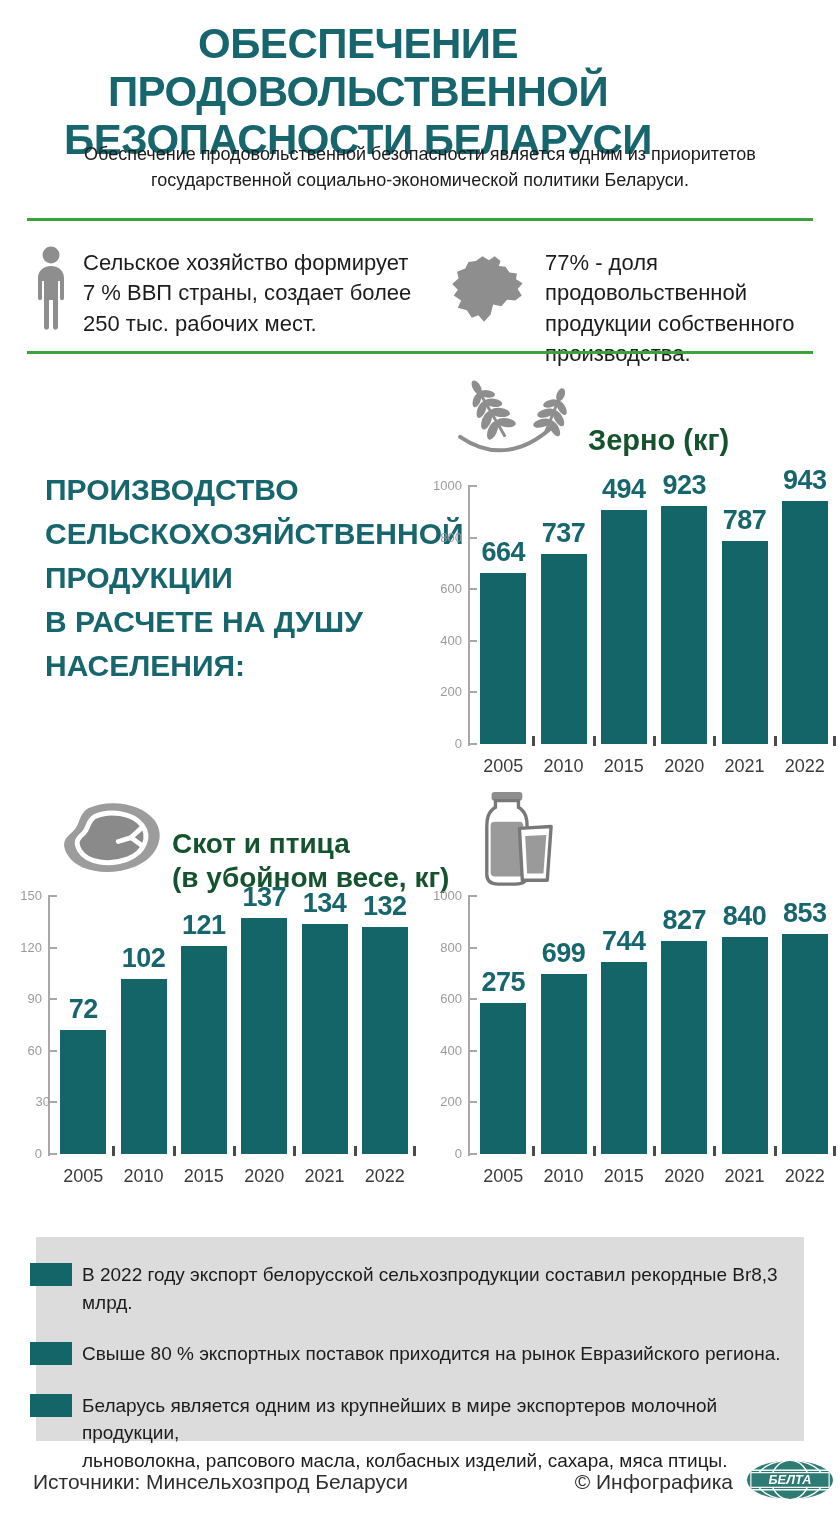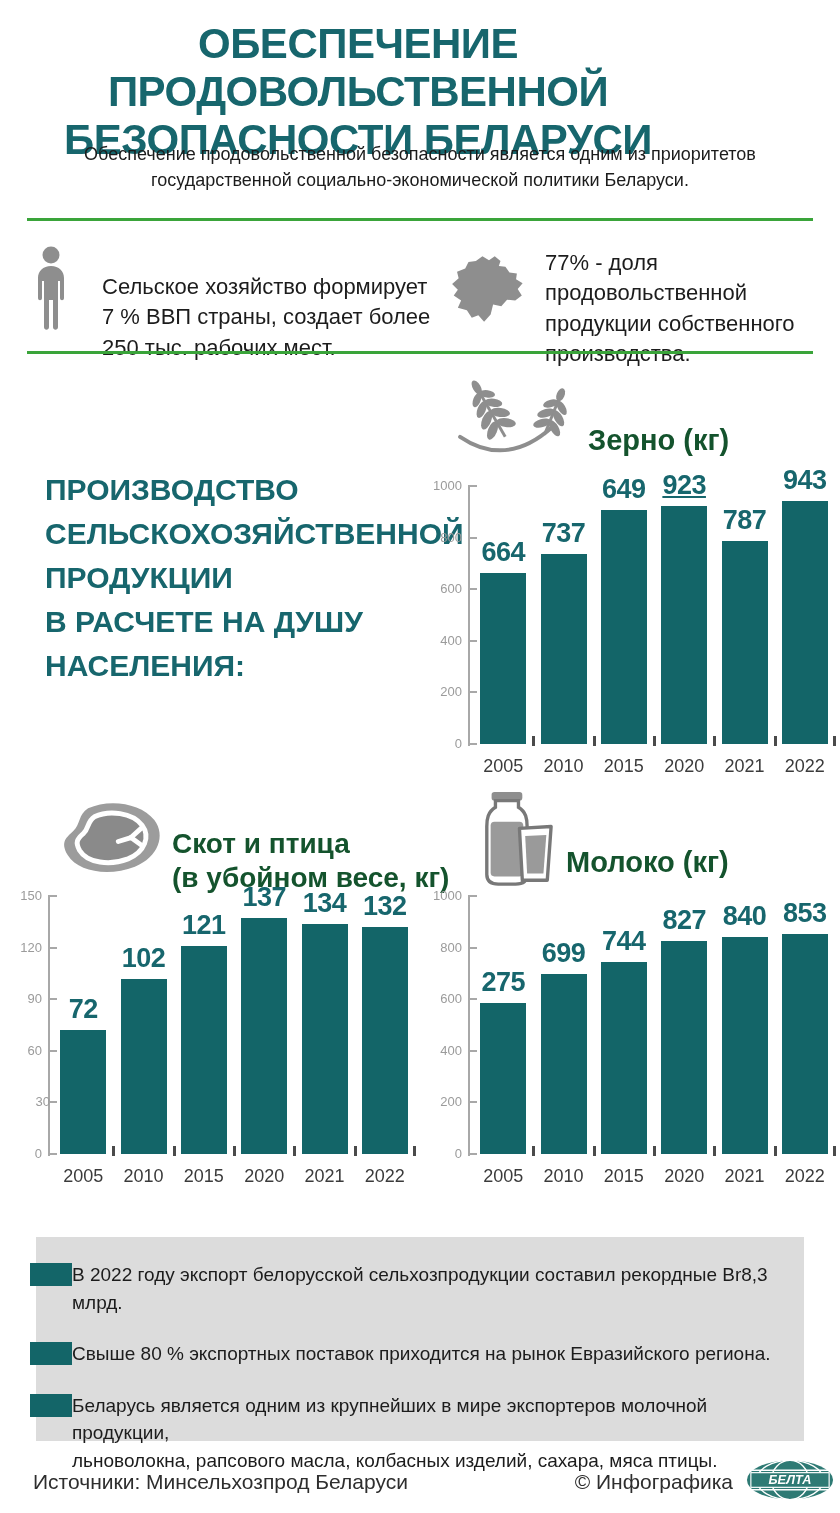--- a/index.html
+++ b/index.html
@@ -30,21 +30,21 @@
   .cb-el{position:absolute;}
   .ytick-label{font-size:13px;color:#9b9b9b;text-align:right;}
   .bar-value{font-size:27px;font-weight:bold;color:#17666d;text-align:center;letter-spacing:-.5px;}
   .year-label{font-size:18px;color:#3b3b3b;text-align:center;}
 
   
   .export-block{position:absolute;left:36px;top:1237px;width:768px;height:204px;
                 background:#dcdcdc;padding-top:26px;box-sizing:border-box;}
   .export-row{display:flex;align-items:flex-start;margin-bottom:26px;}
   .bullet{width:42px;height:23px;margin-left:-6px;background:#136568;flex:0 0 auto;}
-  .export-text{margin-left:0;margin-top:-2px;font-size:19px;line-height:1.45;color:#1c1c1c;width:710px;}
+  .export-text{margin-left:10px;margin-top:-2px;font-size:19px;line-height:1.45;color:#1c1c1c;width:710px;}
 
   
   .footer{position:absolute;top:1458px;left:33px;width:802px;height:48px;
           display:flex;align-items:center;}
   .footer-sources{font-size:21px;color:#2e2e2e;}
   .footer-right{margin-left:auto;display:flex;align-items:center;}
   .footer-credit{font-size:21px;color:#2e2e2e;margin-right:12px;}
 </style>
 </head>
 <body>
@@ -55,21 +55,21 @@
   <div class="subtitle">Обеспечение продовольственной безопасности является одним из приоритетов<br>государственной социально-экономической политики Беларуси.</div>
 
   <div class="divider divider1"></div>
 
   <div class="fact-icon" style="left:33px;top:246px;">
     <svg width="36" height="88" viewBox="0 0 36 88" fill="#8e8e8e" xmlns="http://www.w3.org/2000/svg">
       <circle cx="18" cy="9" r="8.5"></circle>
       <path d="M18 20 c-8 0 -13 5 -13 12 v20 c0 3 4 3 4 0 v-17 h2 v46 c0 3.5 5 3.5 5 0 v-27 h4 v27 c0 3.5 5 3.5 5 0 v-46 h2 v17 c0 3 4 3 4 0 v-20 c0 -7 -5 -12 -13 -12 z"></path>
     </svg>
   </div>
-  <div class="fact-text" style="left:102px;top:248px;width:345px;margin-top:24px;">Сельское хозяйство формирует<br>7 % ВВП страны, создает более<br>250 тыс. рабочих мест.</div>
+  <div class="fact-text" style="left:83px;top:248px;width:345px;">Сельское хозяйство формирует<br>7 % ВВП страны, создает более<br>250 тыс. рабочих мест.</div>
 
   <div class="fact-icon" style="left:448px;top:252px;">
     <svg width="82" height="74" viewBox="0 0 100 88" fill="#8e8e8e" xmlns="http://www.w3.org/2000/svg">
       <path d="M34 10 L42 4 L50 9 L57 4 L64 10 L62 16 L70 17 L75 24 L84 25 L83 32 L91 37 L85 44 L90 52 L82 58 L72 57 L65 65 L55 63 L52 75 L44 84 L37 76 L29 79 L23 70 L12 67 L16 58 L7 52 L12 45 L5 38 L13 31 L11 23 L21 19 L25 11 Z"></path>
     </svg>
   </div>
   <div class="fact-text" style="left:545px;top:248px;width:280px;">77% - доля продовольственной<br>продукции собственного<br>производства.</div>
 
   <div class="divider divider2"></div>
 
@@ -120,25 +120,25 @@
       <div class="cb-el " style="left: 38px; top: 9px; width: 9px; height: 2px; background: rgb(168, 168, 168);"></div>
       <div class="cb-el ytick-label" style="left: 0px; top: 2px; width: 32px;">1000</div>
       <div class="cb-el " style="left: 50.1667px; top: 97px; width: 46px; height: 171px; background: rgb(19, 101, 104);"></div>
       <div class="cb-el bar-value" style="left: 28.1667px; top: 61px; width: 90px;">664</div>
       <div class="cb-el year-label" style="left: 28.1667px; top: 280px; width: 90px;">2005</div>
       <div class="cb-el " style="left: 110.5px; top: 78px; width: 46px; height: 190px; background: rgb(19, 101, 104);"></div>
       <div class="cb-el bar-value" style="left: 88.5px; top: 42px; width: 90px;">737</div>
       <div class="cb-el year-label" style="left: 88.5px; top: 280px; width: 90px;">2010</div>
       <div class="cb-el " style="left: 102.333px; top: 260px; width: 3px; height: 10px; background: rgb(74, 74, 74);"></div>
       <div class="cb-el " style="left: 170.833px; top: 34px; width: 46px; height: 234px; background: rgb(19, 101, 104);"></div>
-      <div class="cb-el bar-value" style="left: 148.833px; top: -2px; width: 90px;">649</div>
+      <div class="cb-el bar-value" style="left: 148.833px; top: -2px; width: 90px;">494</div>
       <div class="cb-el year-label" style="left: 148.833px; top: 280px; width: 90px;">2015</div>
       <div class="cb-el " style="left: 162.667px; top: 260px; width: 3px; height: 10px; background: rgb(74, 74, 74);"></div>
       <div class="cb-el " style="left: 231.167px; top: 30px; width: 46px; height: 238px; background: rgb(19, 101, 104);"></div>
-      <div class="cb-el bar-value" style="left: 209.167px; top: -6px; width: 90px; text-decoration: underline;">923</div>
+      <div class="cb-el bar-value" style="left: 209.167px; top: -6px; width: 90px;">923</div>
       <div class="cb-el year-label" style="left: 209.167px; top: 280px; width: 90px;">2020</div>
       <div class="cb-el " style="left: 223px; top: 260px; width: 3px; height: 10px; background: rgb(74, 74, 74);"></div>
       <div class="cb-el " style="left: 291.5px; top: 65px; width: 46px; height: 203px; background: rgb(19, 101, 104);"></div>
       <div class="cb-el bar-value" style="left: 269.5px; top: 29px; width: 90px;">787</div>
       <div class="cb-el year-label" style="left: 269.5px; top: 280px; width: 90px;">2021</div>
       <div class="cb-el " style="left: 283.333px; top: 260px; width: 3px; height: 10px; background: rgb(74, 74, 74);"></div>
       <div class="cb-el " style="left: 351.833px; top: 25px; width: 46px; height: 243px; background: rgb(19, 101, 104);"></div>
       <div class="cb-el bar-value" style="left: 329.833px; top: -11px; width: 90px;">943</div>
       <div class="cb-el year-label" style="left: 329.833px; top: 280px; width: 90px;">2022</div>
       <div class="cb-el " style="left: 343.667px; top: 260px; width: 3px; height: 10px; background: rgb(74, 74, 74);"></div>
@@ -199,21 +199,20 @@
 
   <div class="fact-icon" style="left:477px;top:790px;">
     <svg width="82" height="96" viewBox="0 0 85 100" xmlns="http://www.w3.org/2000/svg">
       <rect x="15" y="2" width="32" height="9" rx="3" fill="#8e8e8e"></rect>
       <path d="M19 11 h24 v7 c8 5 9 12 9 20 v50 c0 7 -5 10 -12 10 h-18 c-7 0 -12 -3 -12 -10 v-50 c0 -8 1 -15 9 -20 z" fill="#ffffff" stroke="#787878" stroke-width="3.5"></path>
       <rect x="14" y="33" width="34" height="57" rx="4" fill="#9a9a9a"></rect>
       <path d="M44 40 l33 -2 -4 56 -26 0 z" fill="#ffffff" stroke="#787878" stroke-width="3.5" stroke-linejoin="round"></path>
       <path d="M50 48 l22 -1 -3 40 -17 0 z" fill="#9a9a9a"></path>
     </svg>
   </div>
-  <div class="chart-title" style="left:566px;top:828px;">Молоко (кг)</div>
   <div class="chart-body" style="left:430px;top:886px;">
       <div class="cb-el " style="left: 38px; top: 10px; width: 2px; height: 260px; background: rgb(168, 168, 168);"></div>
       <div class="cb-el " style="left: 38px; top: 267px; width: 9px; height: 2px; background: rgb(168, 168, 168);"></div>
       <div class="cb-el ytick-label" style="left: 0px; top: 260px; width: 32px;">0</div>
       <div class="cb-el " style="left: 38px; top: 215.4px; width: 9px; height: 2px; background: rgb(168, 168, 168);"></div>
       <div class="cb-el ytick-label" style="left: 0px; top: 208.4px; width: 32px;">200</div>
       <div class="cb-el " style="left: 38px; top: 163.8px; width: 9px; height: 2px; background: rgb(168, 168, 168);"></div>
       <div class="cb-el ytick-label" style="left: 0px; top: 156.8px; width: 32px;">400</div>
       <div class="cb-el " style="left: 38px; top: 112.2px; width: 9px; height: 2px; background: rgb(168, 168, 168);"></div>
       <div class="cb-el ytick-label" style="left: 0px; top: 105.2px; width: 32px;">600</div>

